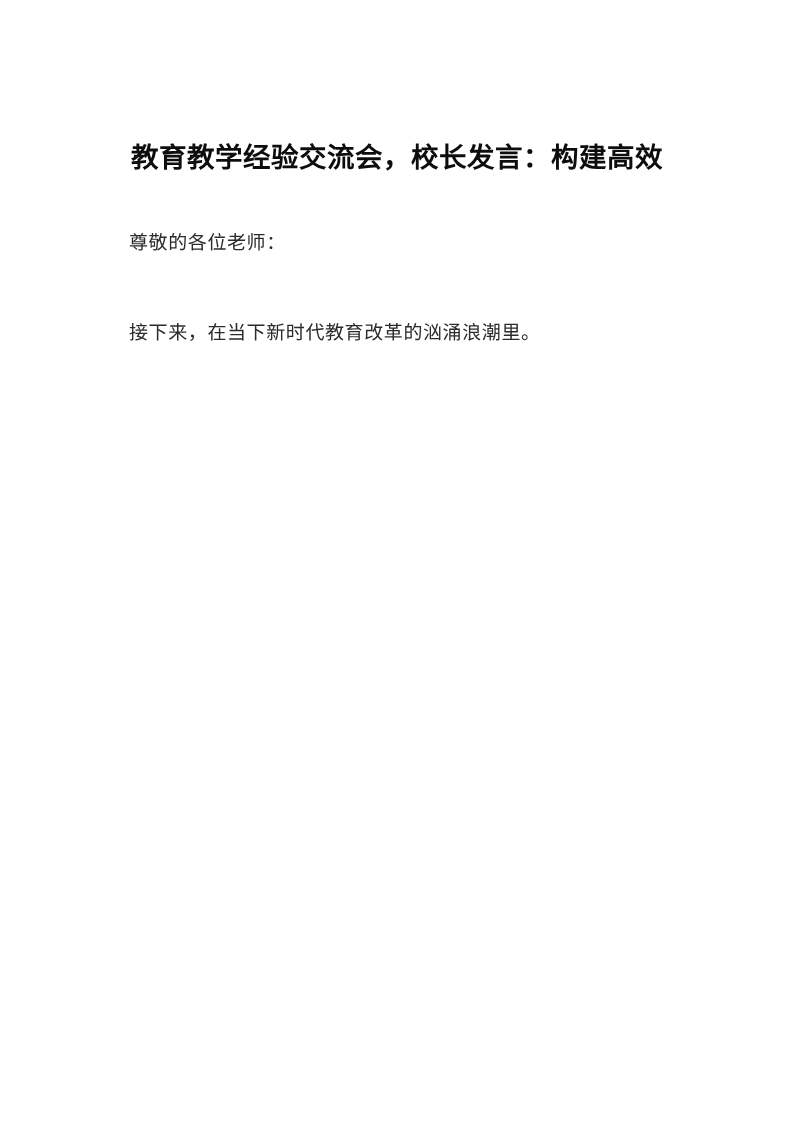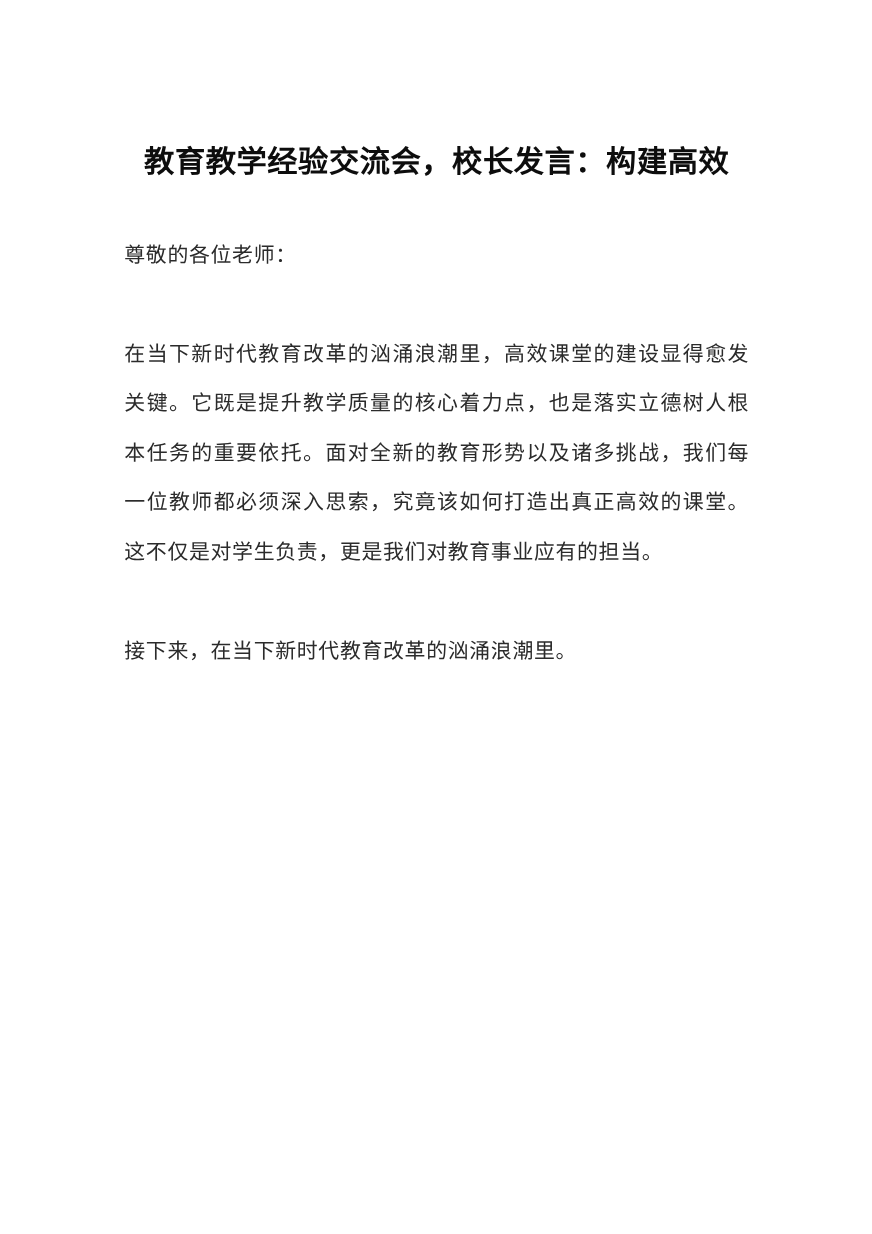--- a/index.html
+++ b/index.html
@@ -20,21 +20,21 @@
     position: relative;
     width: 793px;
     height: 1122px;
     background: #ffffff;
     box-sizing: border-box;
   }
 
   .content {
     position: absolute;
     left: 113px;
-    top: 2px;
+    top: 12px;
     width: 568px;
   }
 
   .doc-title {
     margin: 0;
     padding: 0;
     text-align: center;
     font-family: "DejaVu Serif", "Liberation Serif", serif;
     font-weight: 700;
     font-size: 27.5px;
@@ -43,21 +43,21 @@
     letter-spacing: 0.5px;
     padding-top: 123px;
   }
 
   .body-block {
     margin: 0;
     padding: 0;
   }
 
   .para {
-    margin: 0;
+    margin: 16px;
     padding: 0;
     font-family: "DejaVu Serif", "Liberation Serif", serif;
     font-size: 19px;
     line-height: 45px;
     color: #2b2b2b;
     text-align: justify;
     text-justify: inter-ideograph;
     letter-spacing: 0.6px;
     white-space: normal;
     word-break: break-all;
@@ -84,19 +84,18 @@
     <h1 class="doc-title">
       <span>教育教学经验交流会，校长发言：构建高效</span><br>
     </h1>
 
     <div class="body-block">
 
       <p class="para salutation">尊敬的各位老师：</p>
 
 
 
-      <p class="para spaced">在当下新时代教育改革的汹涌浪潮里，高效课堂的建设显得愈发关键。它既是提升教学质量的核心着力点，也是落实立德树人根本任务的重要依托。面对全新的教育形势以及诸多挑战，我们每一位教师都必须深入思索，究竟该如何打造出真正高效的课堂。这不仅是对学生负责，更是我们对教育事业应有的担当。</p>
 
       <p class="para spaced">接下来，在当下新时代教育改革的汹涌浪潮里。</p>
 
     </div>
   </div>
 </div>
 
 </body></html>

